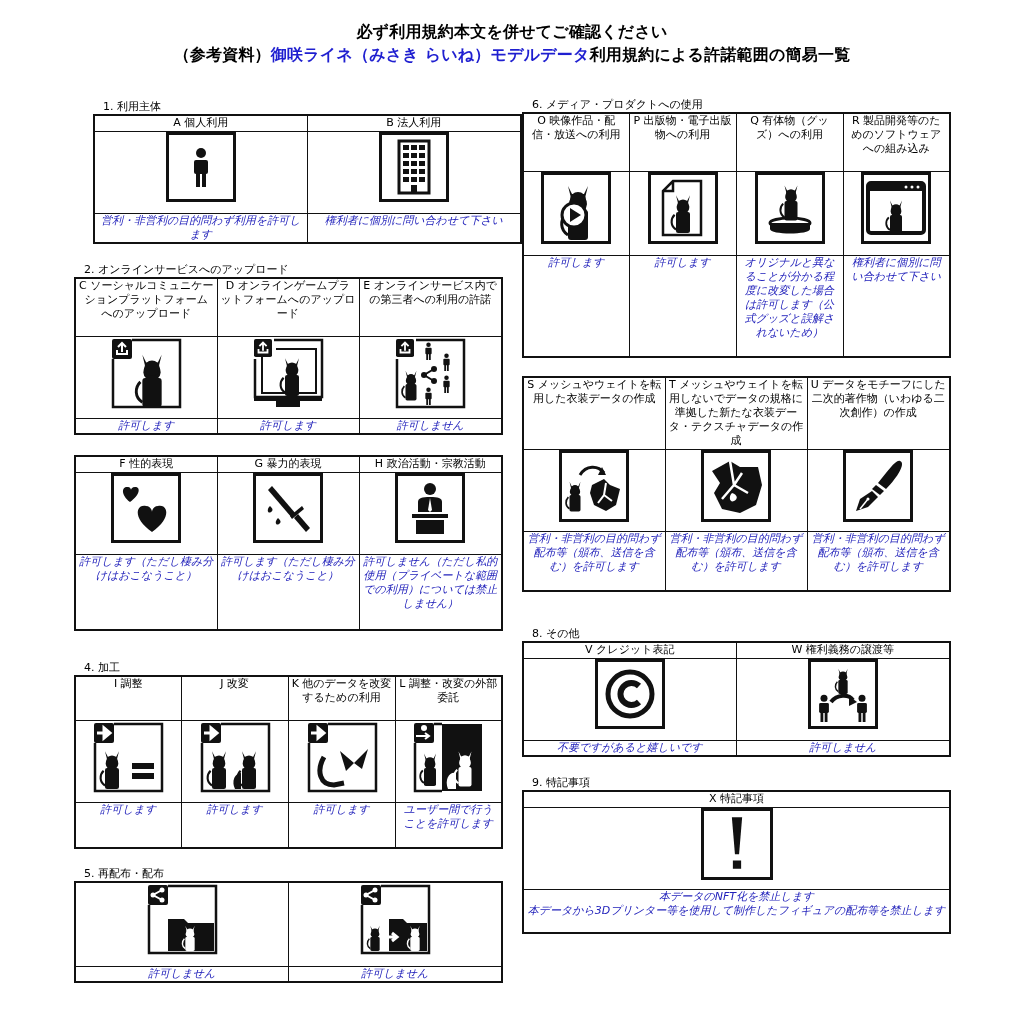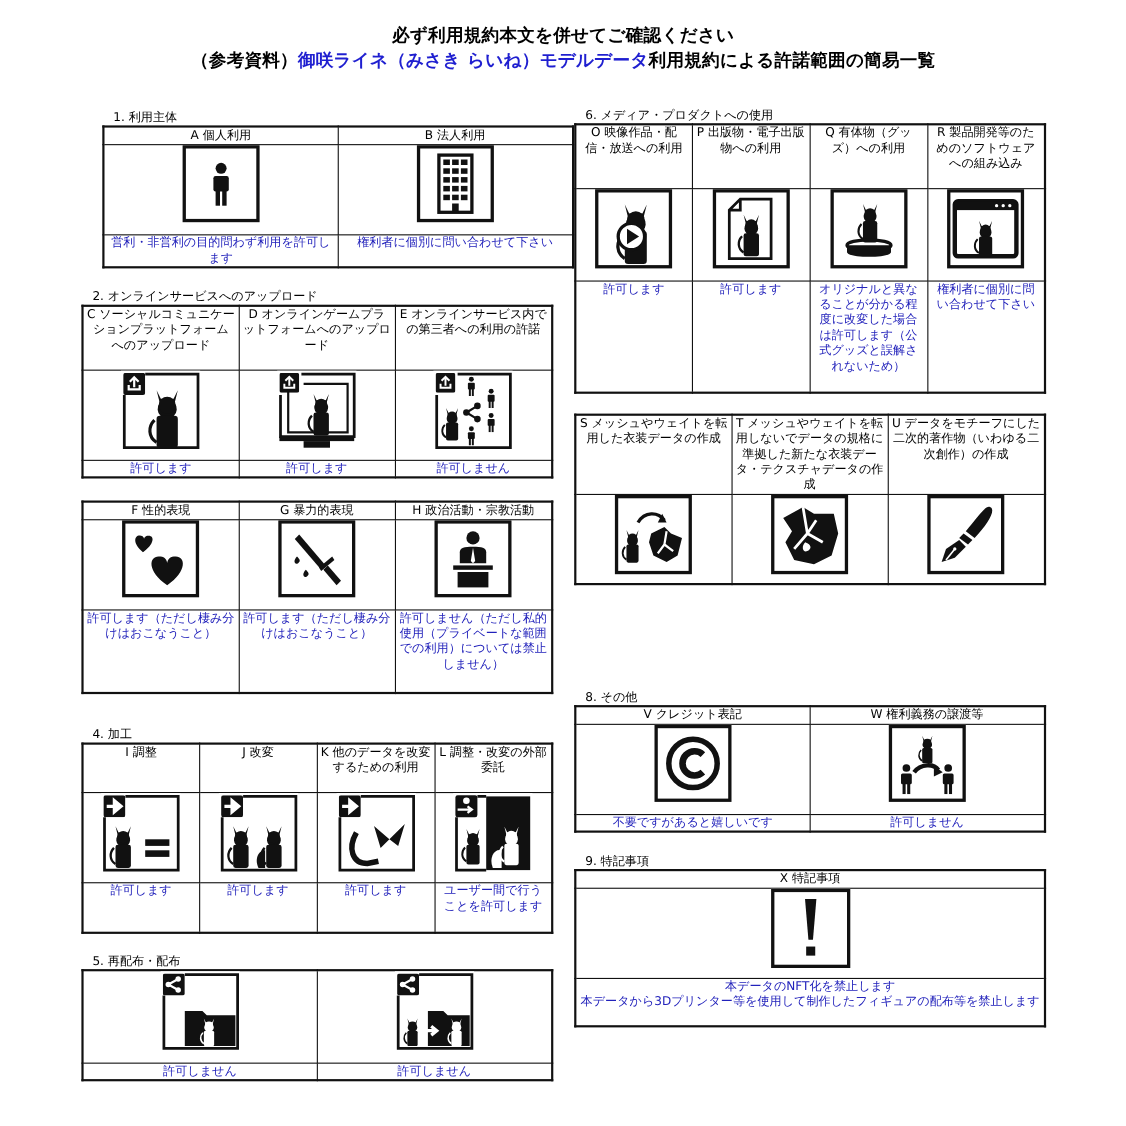--- a/index.html
+++ b/index.html
@@ -7,21 +7,21 @@
          font-family:"DejaVu Sans","Liberation Sans",sans-serif; color:#000; }
   .title { position:absolute; left:0; top:20px; width:1024px; text-align:center;
            font-weight:bold; font-size:16px; line-height:23px; letter-spacing:0.2px; }
   .title .blue { color:#1f1fd0; }
   .section { position:absolute; }
   .sec-label { font-size:11px; height:15px; line-height:15px; padding-left:10px; white-space:nowrap; }
   table.grid { border-collapse:collapse; border:2px solid #111; table-layout:fixed; }
   table.grid td { border:1px solid #111; padding:0 3px; vertical-align:top; text-align:center;
                   font-size:11px; line-height:14px; }
   td.hdr { font-family:"DejaVu Sans","Liberation Sans",sans-serif;margin-left:40px; }
-  td.res { color:#2222bb; }
+  td.res { color:#2222bb;font-style:italic; }
   td.ico { padding:0; vertical-align:middle; }
   .ibox { margin:0 auto; border:3px solid #111; box-sizing:border-box; background:#fff; position:relative; }
   .ibox svg { display:block; width:100%; height:100%; }
 </style>
 </head>
 <body>
 
 <svg width="0" height="0" style="position:absolute">
   <defs>
     <symbol id="cat" viewBox="0 0 40 60">
@@ -456,20 +456,25 @@
         <svg viewBox="0 0 64 66">
                 <path d="M54 8 C60 10 52 24 40 36 L32 30 C42 18 50 6 54 8 Z" fill="#111"></path>
                 <path d="M30 32 L38 38 L34 42 L26 36 Z" fill="#111"></path>
                 <path d="M26 38 L32 44 L22 54 L10 58 L14 46 Z" fill="#111"></path>
                 <path d="M14 56 L22 46" stroke="#fff" stroke-width="1.5"></path>
                 <circle cx="22" cy="46" r="1.5" fill="#fff"></circle>
               </svg>
             </div>
           </td>
     </tr>
+    <tr style="height:60px">
+      <td class="res">営利・非営利の目的問わず配布等（頒布、送信を含む）を許可します</td>
+      <td class="res">営利・非営利の目的問わず配布等（頒布、送信を含む）を許可します</td>
+      <td class="res">営利・非営利の目的問わず配布等（頒布、送信を含む）を許可します</td>
+    </tr>
   </tbody>
     </table>
 </div>
 
 <div class="section" style="left:522px; top:626px;">
   <div class="sec-label">8. その他</div>
   <table class="grid" style="width:427px;">
     <colgroup>
         <col style="width:213px">
         <col style="width:214px">

